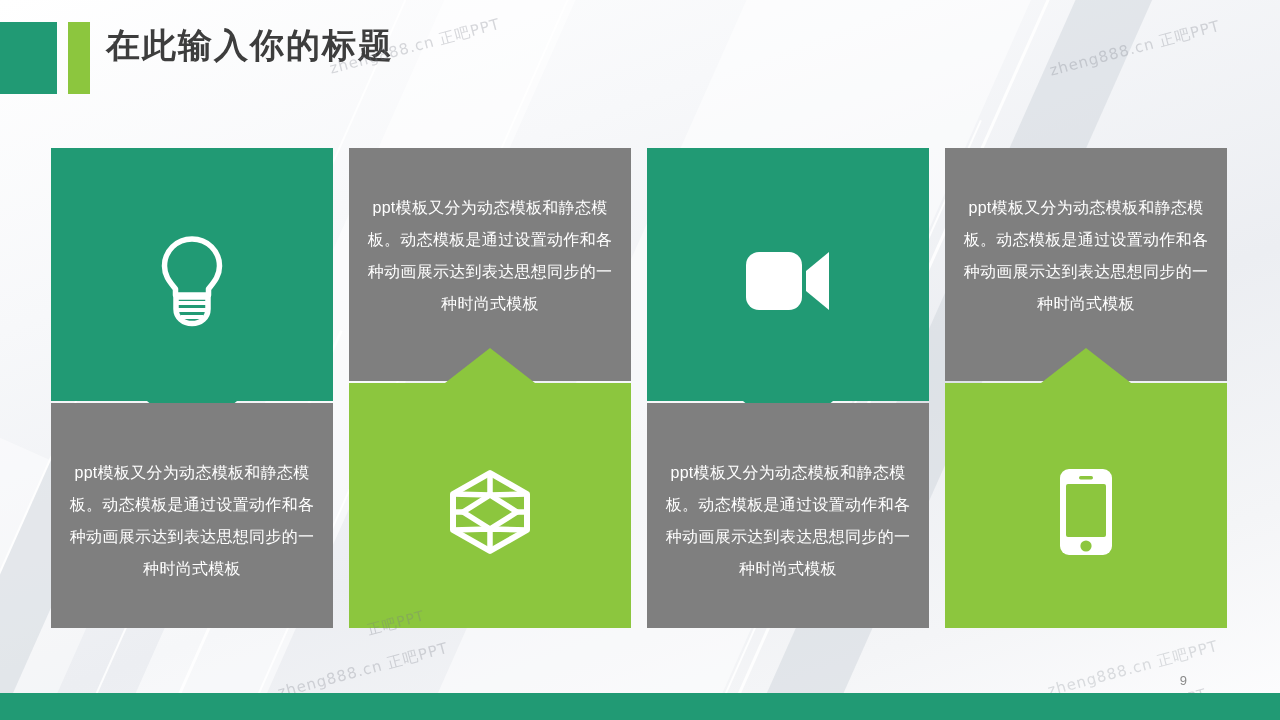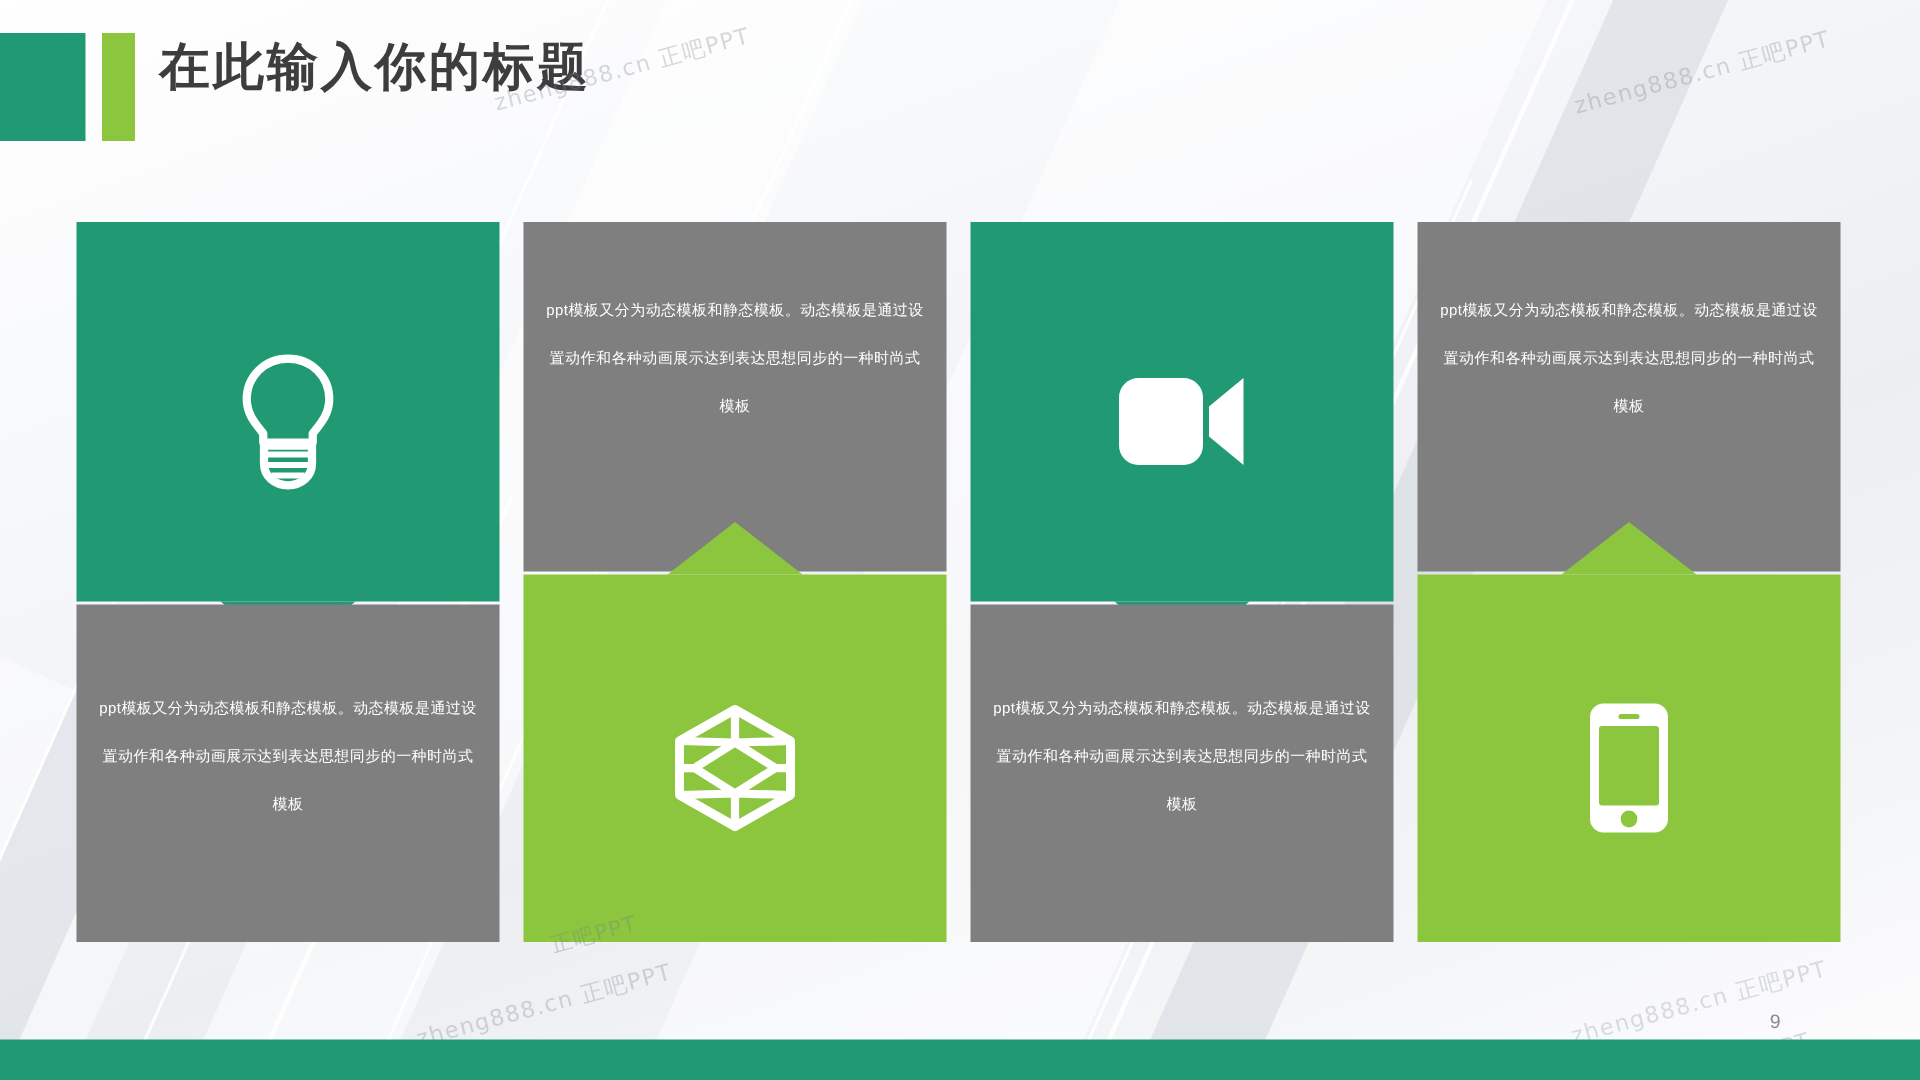--- a/index.html
+++ b/index.html
@@ -125,21 +125,21 @@
     top: -35px;
     border-left: 45px solid transparent;
     border-right: 45px solid transparent;
     border-bottom: 35px solid #8cc63e;
   }
 
   .card-text {
     position: absolute;
     left: 14px;
     right: 14px;
-    font-size: 10px;
+    font-size: 16px;
     line-height: 32px;
     color: #ffffff;
     text-align: center;
     letter-spacing: 0.3px;
   }
   .text-lower { top: 54px; }
   .text-upper { top: 44px; }
 
   .icon-wrap {
     position: absolute;

